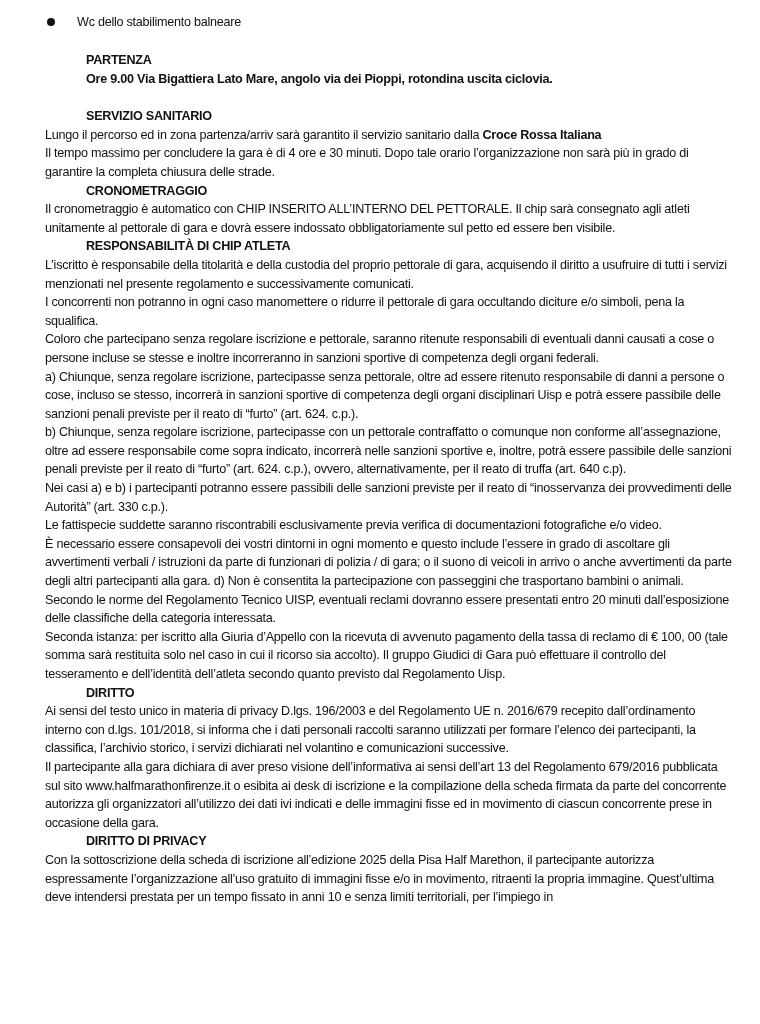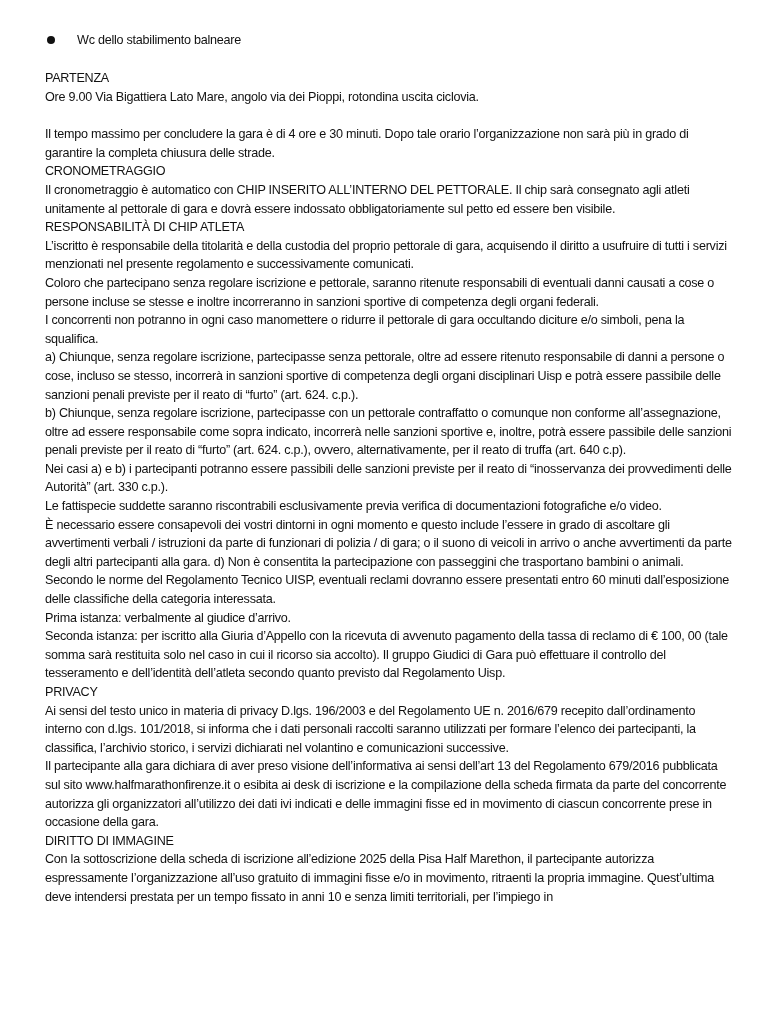--- a/index.html
+++ b/index.html
@@ -2,31 +2,31 @@
 <html><head>
   <meta charset="utf-8">
   <style>
     html, body { margin: 0; padding: 0; background: #ffffff; }
     body {
       width: 760px; height: 1024px; overflow: hidden; position: relative;
       font-family: "Liberation Sans", sans-serif;
       color: #111111;
     }
     .page {
-      position: absolute; left: 45px; top: 30px; width: 690px;
+      position: absolute; left: 45px; top: 12px; width: 690px;
       font-size: 12.6px; line-height: 18.6px;
       letter-spacing: -0.25px;
     }
     .bullet-row { display: flex; align-items: center; height: 20px; }
     .bullet {
       width: 8px; height: 8px; border-radius: 50%; background: #111;
       margin-left: 2px; margin-right: 22px; flex: 0 0 auto;
     }
     .gap { height: 19px; }
-    .h { font-weight: normal; }
+    .h { font-weight: bold; margin-left: 41px; }
     p { margin: 0; }
     b { font-weight: bold; }
   </style>
 </head>
 <body>
 
 <div class="page">
 
   <div class="bullet-row">
     <span class="bullet"></span>
@@ -35,52 +35,55 @@
 
   <div class="gap"></div>
 
   <section>
     <p class="h">PARTENZA</p>
     <p class="h">Ore 9.00 Via Bigattiera Lato Mare, angolo via dei Pioppi, rotondina uscita ciclovia.</p>
   </section>
 
   <div class="gap"></div>
 
+  <section>
+    <p class="h">SERVIZIO SANITARIO</p>
+    <p><span>Lungo il percorso ed in zona partenza/arriv sarà garantito il servizio sanitario dalla </span><b>Croce Rossa Italiana</b></p>
+  </section>
 
   <section>
     <p>Il tempo massimo per concludere la gara è di 4 ore e 30 minuti. Dopo tale orario l’organizzazione non sarà più in grado di garantire la completa chiusura delle strade.</p>
   </section>
 
   <section>
     <p class="h">CRONOMETRAGGIO</p>
     <p>Il cronometraggio è automatico con CHIP INSERITO ALL’INTERNO DEL PETTORALE. Il chip sarà consegnato agli atleti unitamente al pettorale di gara e dovrà essere indossato obbligatoriamente sul petto ed essere ben visibile.</p>
   </section>
 
   <section>
     <p class="h">RESPONSABILITÀ DI CHIP ATLETA</p>
     <p>L’iscritto è responsabile della titolarità e della custodia del proprio pettorale di gara, acquisendo il diritto a usufruire di tutti i servizi menzionati nel presente regolamento e successivamente comunicati.</p>
+    <p>I concorrenti non potranno in ogni caso manomettere o ridurre il pettorale di gara occultando diciture e/o simboli, pena la squalifica.</p>
     <p>Coloro che partecipano senza regolare iscrizione e pettorale, saranno ritenute responsabili di eventuali danni causati a cose o persone incluse se stesse e inoltre incorreranno in sanzioni sportive di competenza degli organi federali.</p>
-    <p>I concorrenti non potranno in ogni caso manomettere o ridurre il pettorale di gara occultando diciture e/o simboli, pena la squalifica.</p>
     <p>a) Chiunque, senza regolare iscrizione, partecipasse senza pettorale, oltre ad essere ritenuto responsabile di danni a persone o cose, incluso se stesso, incorrerà in sanzioni sportive di competenza degli organi disciplinari Uisp e potrà essere passibile delle sanzioni penali previste per il reato di “furto” (art. 624. c.p.).</p>
     <p>b) Chiunque, senza regolare iscrizione, partecipasse con un pettorale contraffatto o comunque non conforme all’assegnazione, oltre ad essere responsabile come sopra indicato, incorrerà nelle sanzioni sportive e, inoltre, potrà essere passibile delle sanzioni penali previste per il reato di “furto” (art. 624. c.p.), ovvero, alternativamente, per il reato di truffa (art. 640 c.p).</p>
     <p>Nei casi a) e b) i partecipanti potranno essere passibili delle sanzioni previste per il reato di “inosservanza dei provvedimenti delle Autorità” (art. 330 c.p.).</p>
     <p>Le fattispecie suddette saranno riscontrabili esclusivamente previa verifica di documentazioni fotografiche e/o video.</p>
     <p>È necessario essere consapevoli dei vostri dintorni in ogni momento e questo include l’essere in grado di ascoltare gli avvertimenti verbali / istruzioni da parte di funzionari di polizia / di gara; o il suono di veicoli in arrivo o anche avvertimenti da parte degli altri partecipanti alla gara. d) Non è consentita la partecipazione con passeggini che trasportano bambini o animali.</p>
   </section>
 
   <section>
-    <p>Secondo le norme del Regolamento Tecnico UISP, eventuali reclami dovranno essere presentati entro 60 minuti dall’esposizione delle classifiche della categoria interessata.</p>
-    <p>Prima istanza: verbalmente al giudice d’arrivo.</p>
+    <p>Secondo le norme del Regolamento Tecnico UISP, eventuali reclami dovranno essere presentati entro 20 minuti dall’esposizione delle classifiche della categoria interessata.</p>
     <p>Seconda istanza: per iscritto alla Giuria d’Appello con la ricevuta di avvenuto pagamento della tassa di reclamo di € 100, 00 (tale somma sarà restituita solo nel caso in cui il ricorso sia accolto). Il gruppo Giudici di Gara può effettuare il controllo del tesseramento e dell’identità dell’atleta secondo quanto previsto dal Regolamento Uisp.</p>
   </section>
 
   <section>
-    <p class="h">PRIVACY</p>
+    <p class="h">DIRITTO</p>
     <p>Ai sensi del testo unico in materia di privacy D.lgs. 196/2003 e del Regolamento UE n. 2016/679 recepito dall’ordinamento interno con d.lgs. 101/2018, si informa che i dati personali raccolti saranno utilizzati per formare l’elenco dei partecipanti, la classifica, l’archivio storico, i servizi dichiarati nel volantino e comunicazioni successive.</p>
     <p>Il partecipante alla gara dichiara di aver preso visione dell’informativa ai sensi dell’art 13 del Regolamento 679/2016 pubblicata sul sito www.halfmarathonfirenze.it o esibita ai desk di iscrizione e la compilazione della scheda firmata da parte del concorrente autorizza gli organizzatori all’utilizzo dei dati ivi indicati e delle immagini fisse ed in movimento di ciascun concorrente prese in occasione della gara.</p>
   </section>
 
   <section>
-    <p class="h">DIRITTO DI IMMAGINE</p>
+    <p class="h">DIRITTO DI PRIVACY</p>
     <p>Con la sottoscrizione della scheda di iscrizione all’edizione 2025 della Pisa Half Marethon, il partecipante autorizza espressamente l’organizzazione all’uso gratuito di immagini fisse e/o in movimento, ritraenti la propria immagine. Quest’ultima deve intendersi prestata per un tempo fissato in anni 10 e senza limiti territoriali, per l’impiego in</p>
   </section>
 
 </div>
 
 </body></html>

